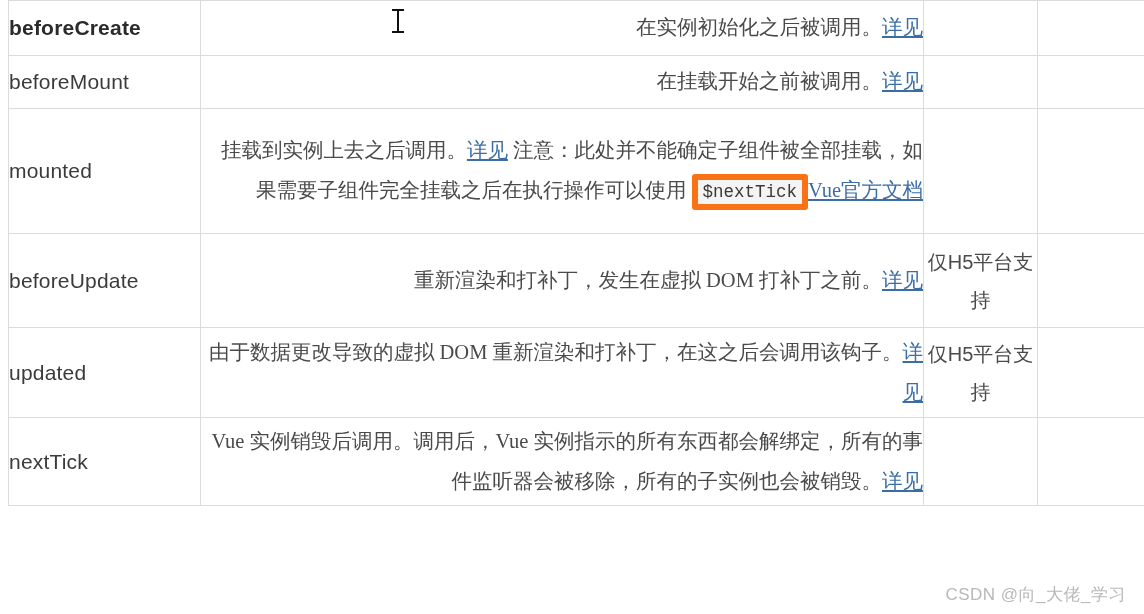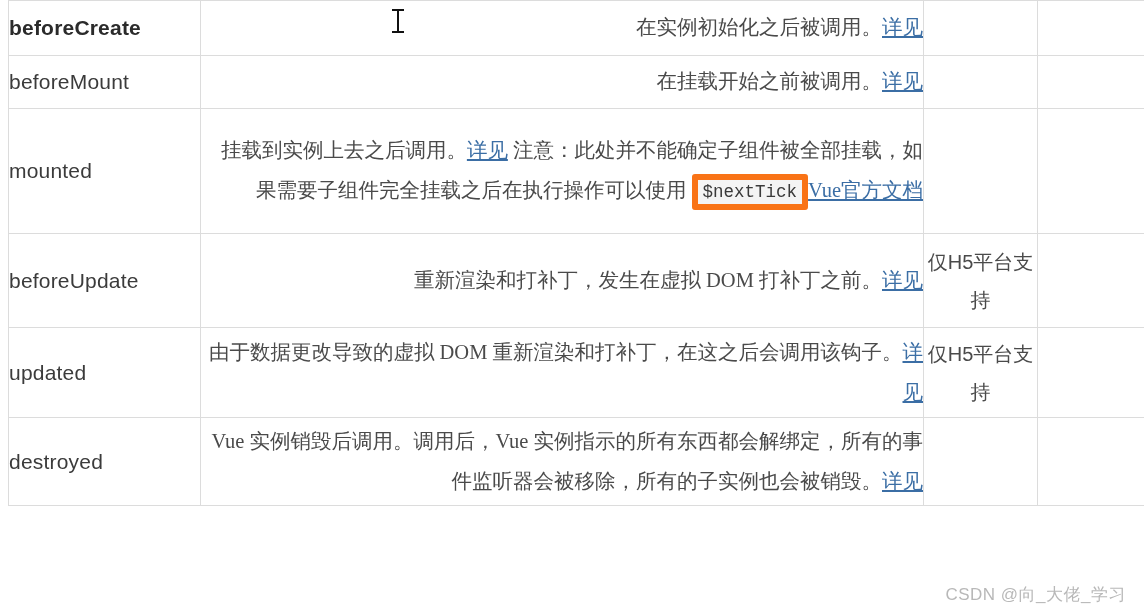--- a/index.html
+++ b/index.html
@@ -182,21 +182,21 @@
       <td class="cell-hook">updated</td>
       <td class="cell-desc">
         <span>由于数据更改导致的虚拟 DOM 重新渲染和打补丁，在这之后会调用该钩子。</span><a class="doclink" href="#">详见</a>
       </td>
       <td class="cell-plat">仅H5平台支持</td>
       <td class="cell-extra"></td>
     </tr>
 
 
     <tr class="row-plain" style="height:88px">
-      <td class="cell-hook">destroyed</td>
+      <td class="cell-hook">nextTick</td>
       <td class="cell-desc">
         <span>Vue 实例销毁后调用。调用后，Vue 实例指示的所有东西都会解绑定，所有的事件监听器会被移除，所有的子实例也会被销毁。</span><a class="doclink" href="#">详见</a>
       </td>
       <td class="cell-plat"></td>
       <td class="cell-extra"></td>
     </tr>
 
   </tbody>
 </table>
 

